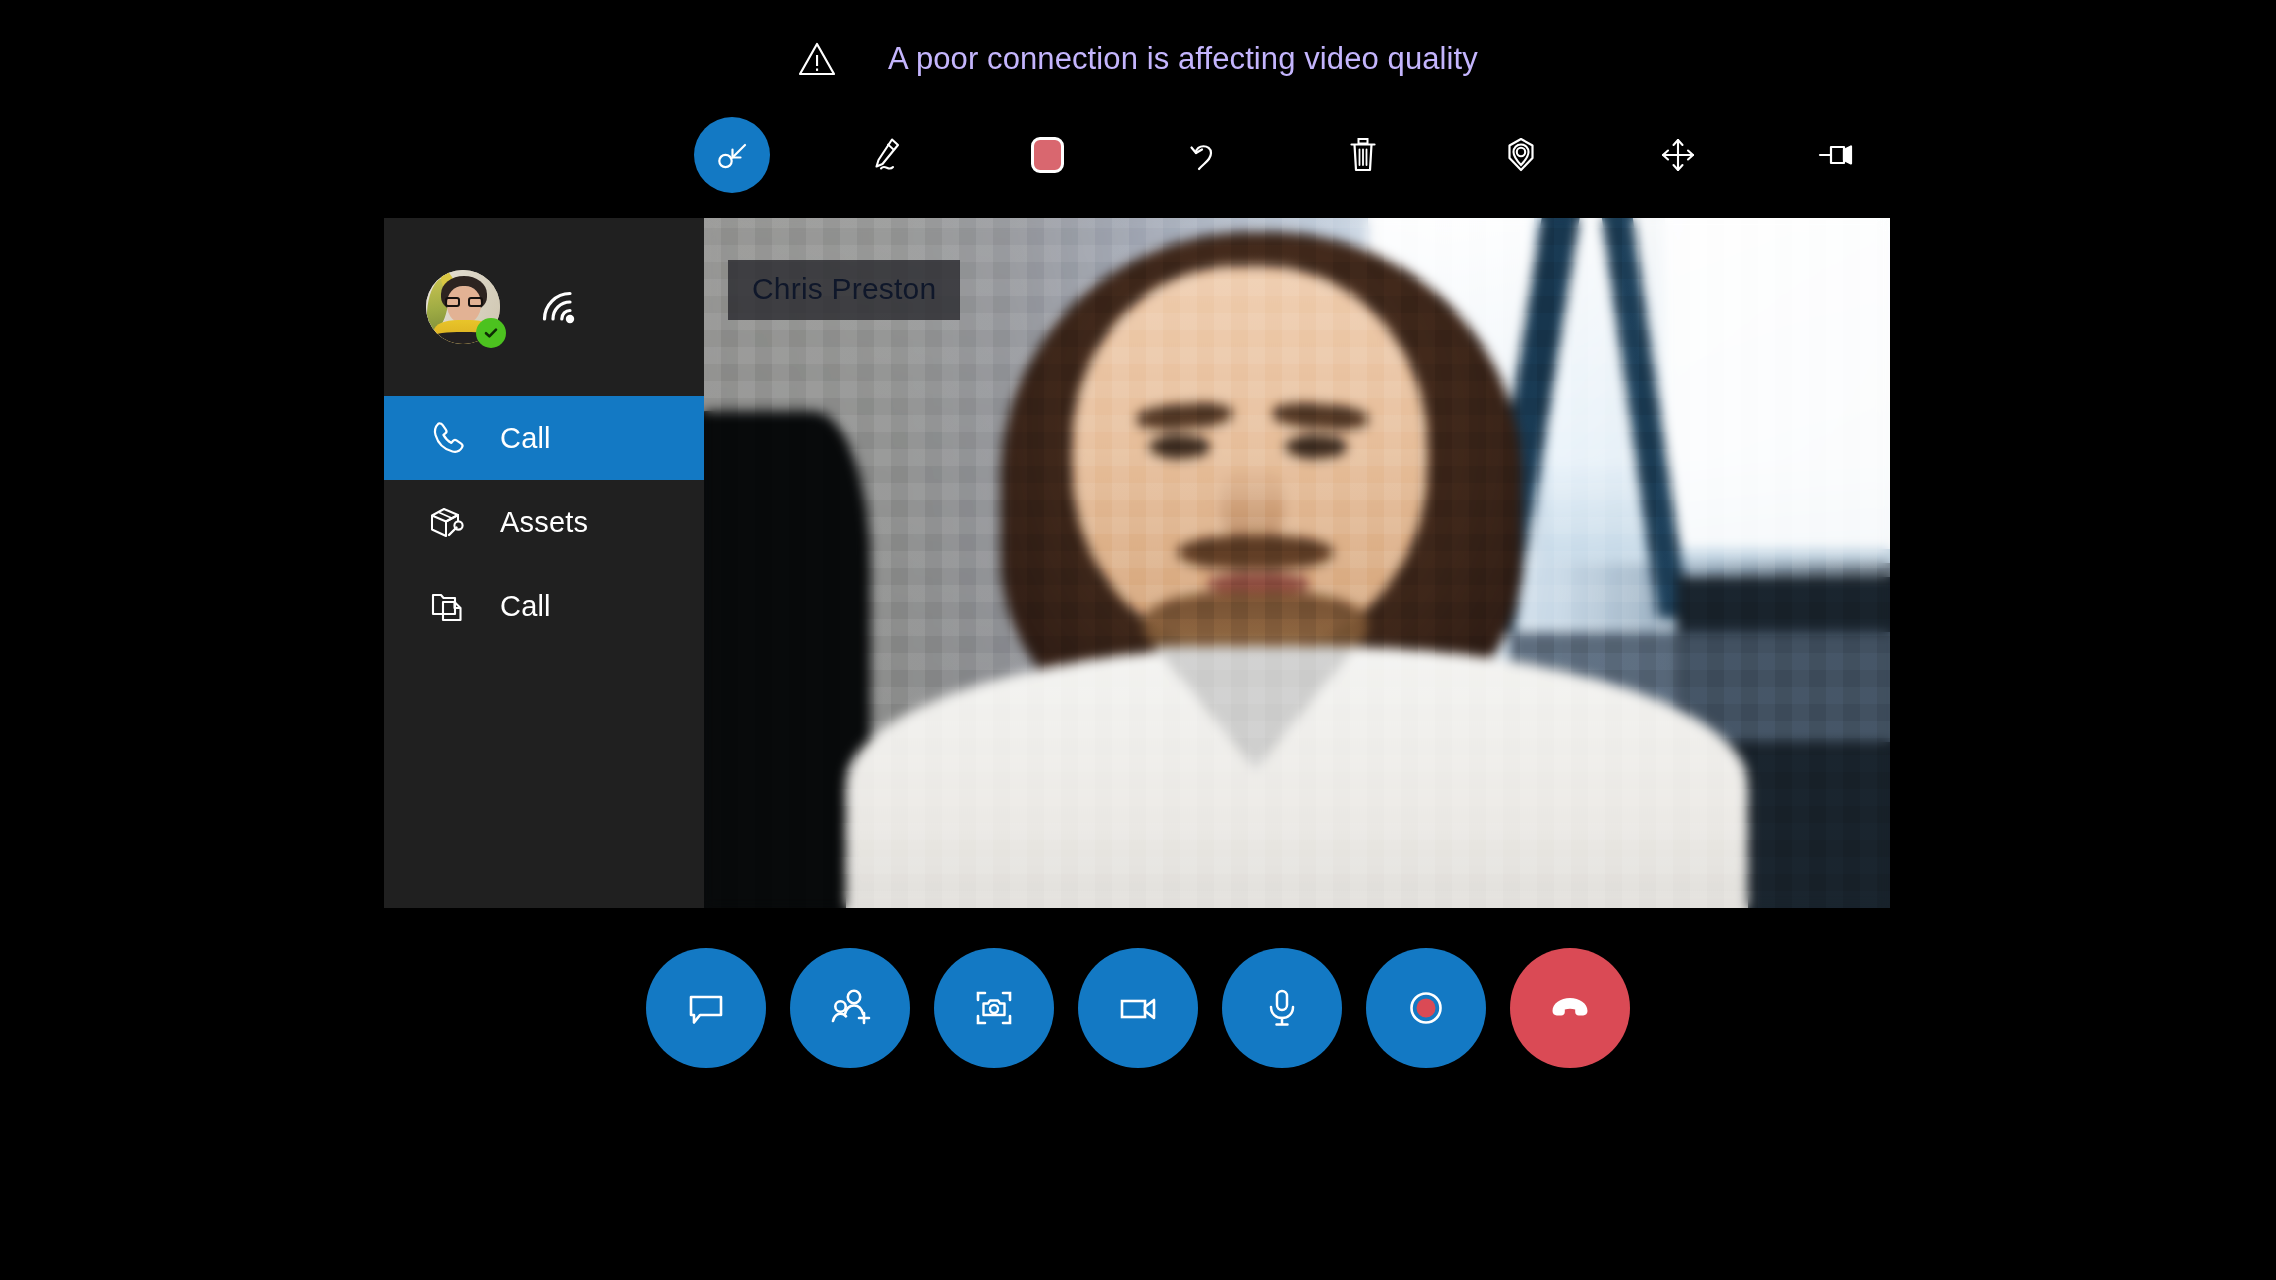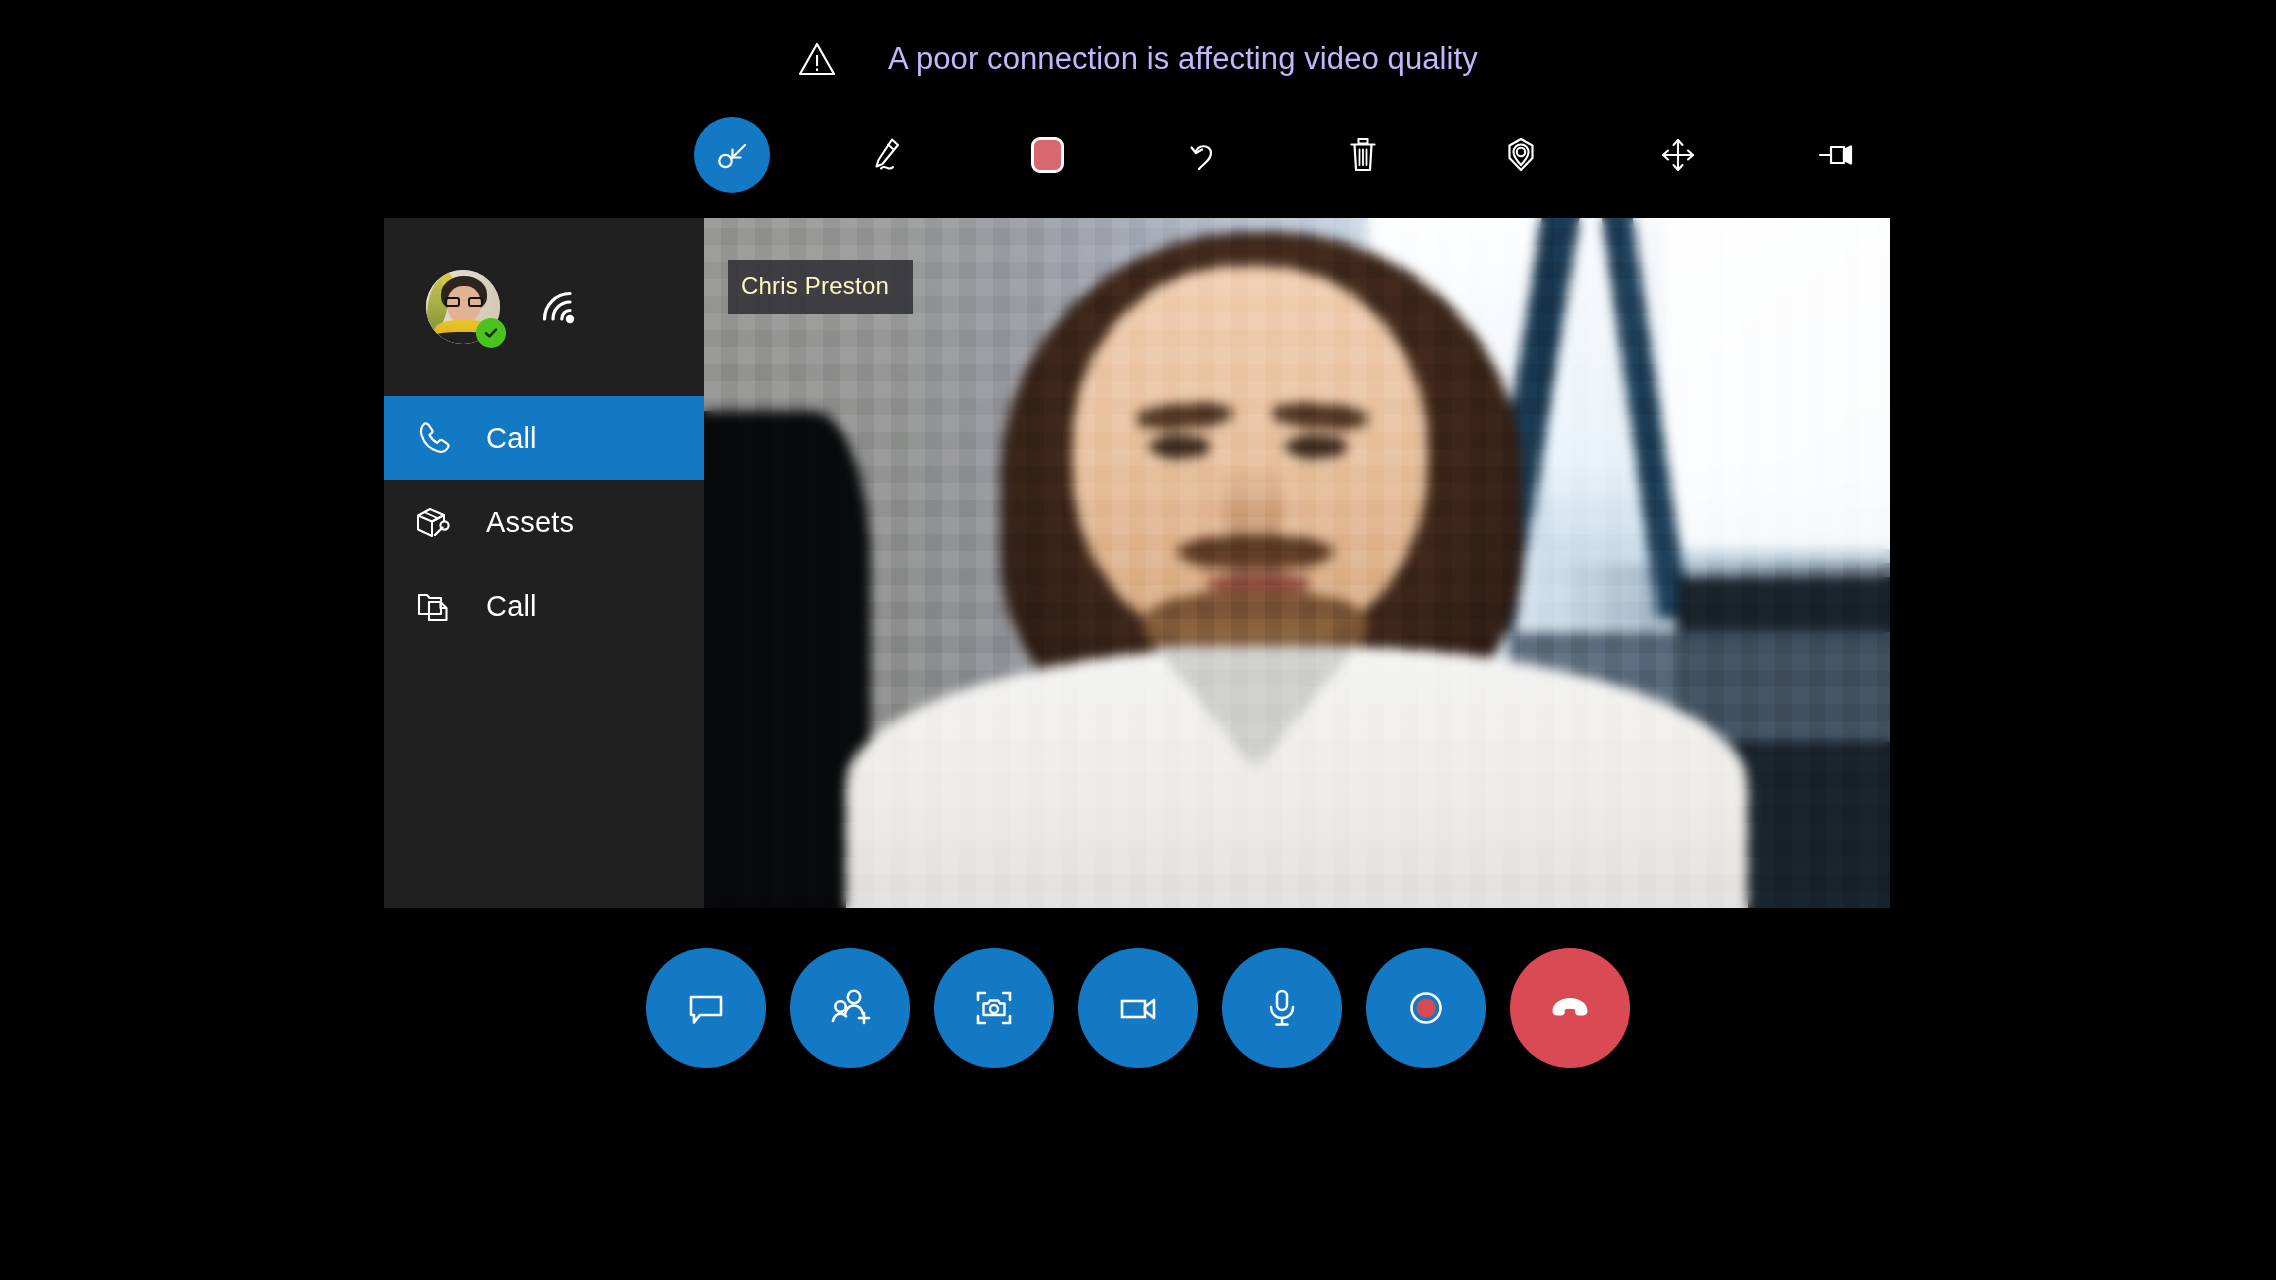--- a/index.html
+++ b/index.html
@@ -156,21 +156,21 @@
     display: flex; align-items: center; justify-content: center;
   }
   .status-badge svg { display: block; }
   .signal-icon { width: 44px; height: 42px; display: block; }
 
   .nav-list { margin-top: 0; }
   .nav-item {
     height: 84px;
     display: flex;
     align-items: center;
-    padding-left: 28px;
+    padding-left: 42px;
     gap: 32px;
     cursor: pointer;
   }
   .nav-item.active { background: #1379c4; }
   .nav-item .nav-icon { width: 42px; height: 42px; flex: 0 0 auto; display: flex; align-items: center; justify-content: center;}
   .nav-item .nav-label {
     color: #ffffff;
     font-size: 29px;
     letter-spacing: 0.2px;
   }
@@ -301,24 +301,24 @@
     pointer-events: none;
   }
   .vid-soften {
     position: absolute; inset: 0;
     backdrop-filter: blur(6px);
     pointer-events: none;
   }
   .name-tag {
     position: absolute;
     left: 24px; top: 42px;
-    padding: 12px 24px 14px 13px;
+    padding: 12px 24px 14px 24px;
     background: rgba(40,40,45,0.80);
-    color: #fef9c3;
-    font-size: 24px;
+    color: #0f172a;
+    font-size: 30px;
     letter-spacing: 0.2px;
     z-index: 5;
   }
 
   
   .call-bar {
     position: absolute;
     left: 0; right: 0;
     top: 948px;
     display: flex;

